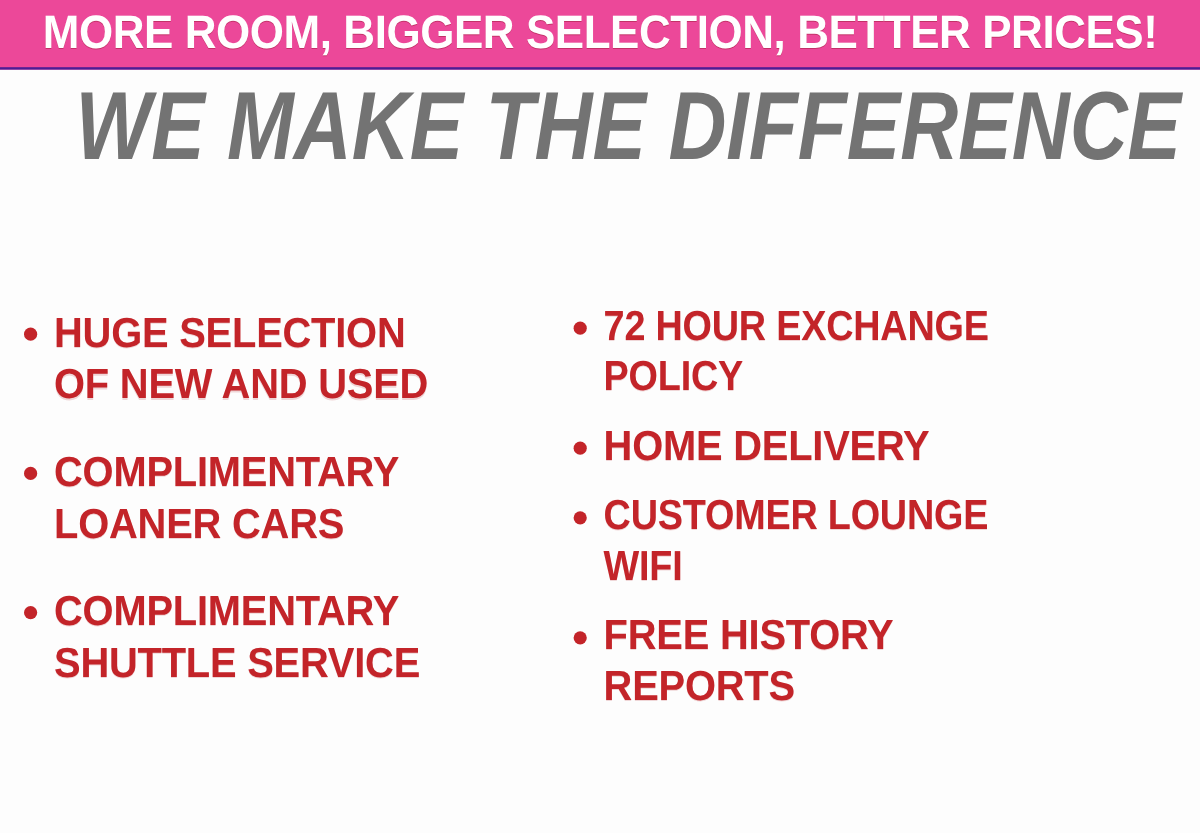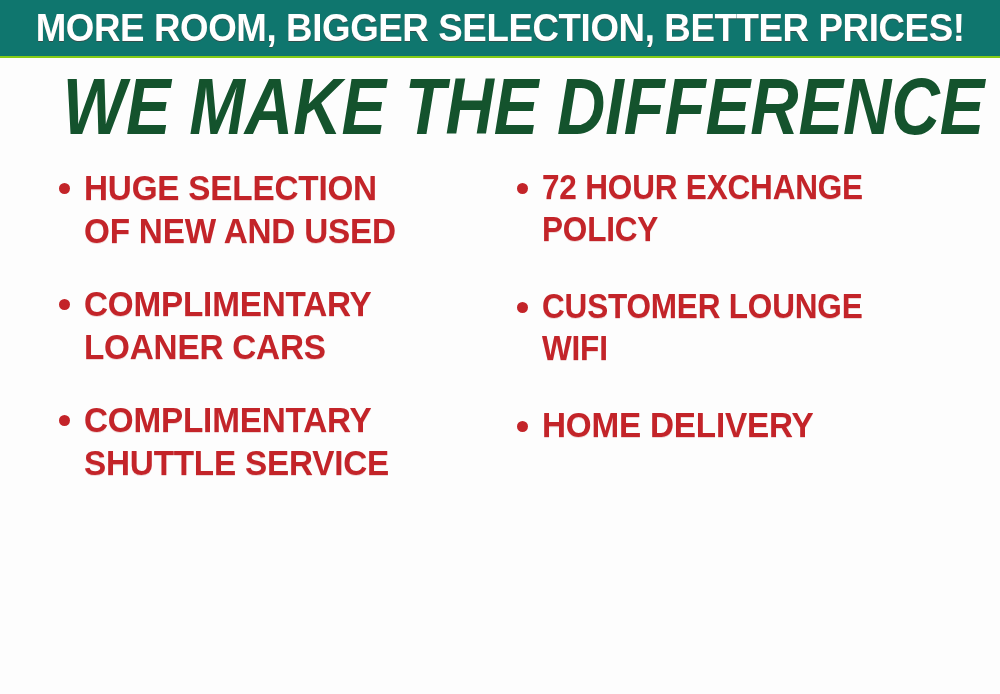--- a/index.html
+++ b/index.html
@@ -22,23 +22,23 @@
     background: #fdfdfd;
   }
 
   
   .banner {
     position: absolute;
     left: 0;
     top: 0;
     width: 1000px;
     height: 58px;
-    background: #0f766e;
+    background: #ec4899;
     box-sizing: border-box;
-    border-bottom: 2px solid #84cc16;
+    border-bottom: 2px solid #4c1d95;
     display: flex;
     align-items: center;
     justify-content: center;
     overflow: hidden;
   }
   .banner-text {
     color: #ffffff;
     font-family: "Liberation Sans", sans-serif;
     font-weight: bold;
     font-size: 39px;
@@ -50,21 +50,21 @@
     text-shadow: 0 1px 0 rgba(120,10,14,0.35);
   }
 
   
   .headline {
     position: absolute;
     left: 0;
     top: 66px;
     width: 1000px;
     text-align: center;
-    color: #14532d;
+    color: #737373;
     font-family: "Liberation Sans", sans-serif;
     font-weight: bold;
     font-style: italic;
     font-size: 76px;
     line-height: 80px;
     letter-spacing: 0px;
     white-space: nowrap;
   }
   .headline-inner {
     display: inline-block;
@@ -74,38 +74,36 @@
 
   
   .columns {
     position: absolute;
     left: 0;
     top: 158px;
     width: 907px;
     height: 536px;
     display: flex;
     flex-direction: row;
-    align-items: flex-start;
-    padding-left: 39px;
+    align-items: center;
   }
   .col {
     box-sizing: border-box;
     display: flex;
     flex-direction: column;
   }
   .col-left {
     width: 505px;
     padding-left: 20px;
     padding-top: 8px;
   }
   .col-right {
     width: 495px;
     padding-left: 20px;
     padding-top: 8px;
-    gap: 19px;
   }
   .col-left  .bullet-row { margin-bottom: 30px; }
   .col-right .bullet-row { margin-bottom: 16px; }
 
   .bullet-row {
     display: flex;
     flex-direction: row;
     align-items: flex-start;
   }
   .bullet-dot {
@@ -185,29 +183,34 @@
     <div class="col col-right">
 
       <div class="bullet-row">
         <span class="bullet-dot"></span>
         <span class="bullet-label tighter">72 HOUR EXCHANGE
 POLICY</span>
       </div>
 
       <div class="bullet-row">
         <span class="bullet-dot"></span>
+        <span class="bullet-label tight">HOME DELIVERY</span>
+      </div>
+
+      <div class="bullet-row">
+        <span class="bullet-dot"></span>
         <span class="bullet-label tighter">CUSTOMER LOUNGE
 WIFI</span>
       </div>
 
-      <div class="bullet-row">
-        <span class="bullet-dot"></span>
-        <span class="bullet-label tight">HOME DELIVERY</span>
-      </div>
-
-
-
+
+
+      <div class="bullet-row">
+        <span class="bullet-dot"></span>
+        <span class="bullet-label tight">FREE HISTORY
+REPORTS</span>
+      </div>
 
     </div>
 
   </div>
 
 </div>
 
 </body></html>

